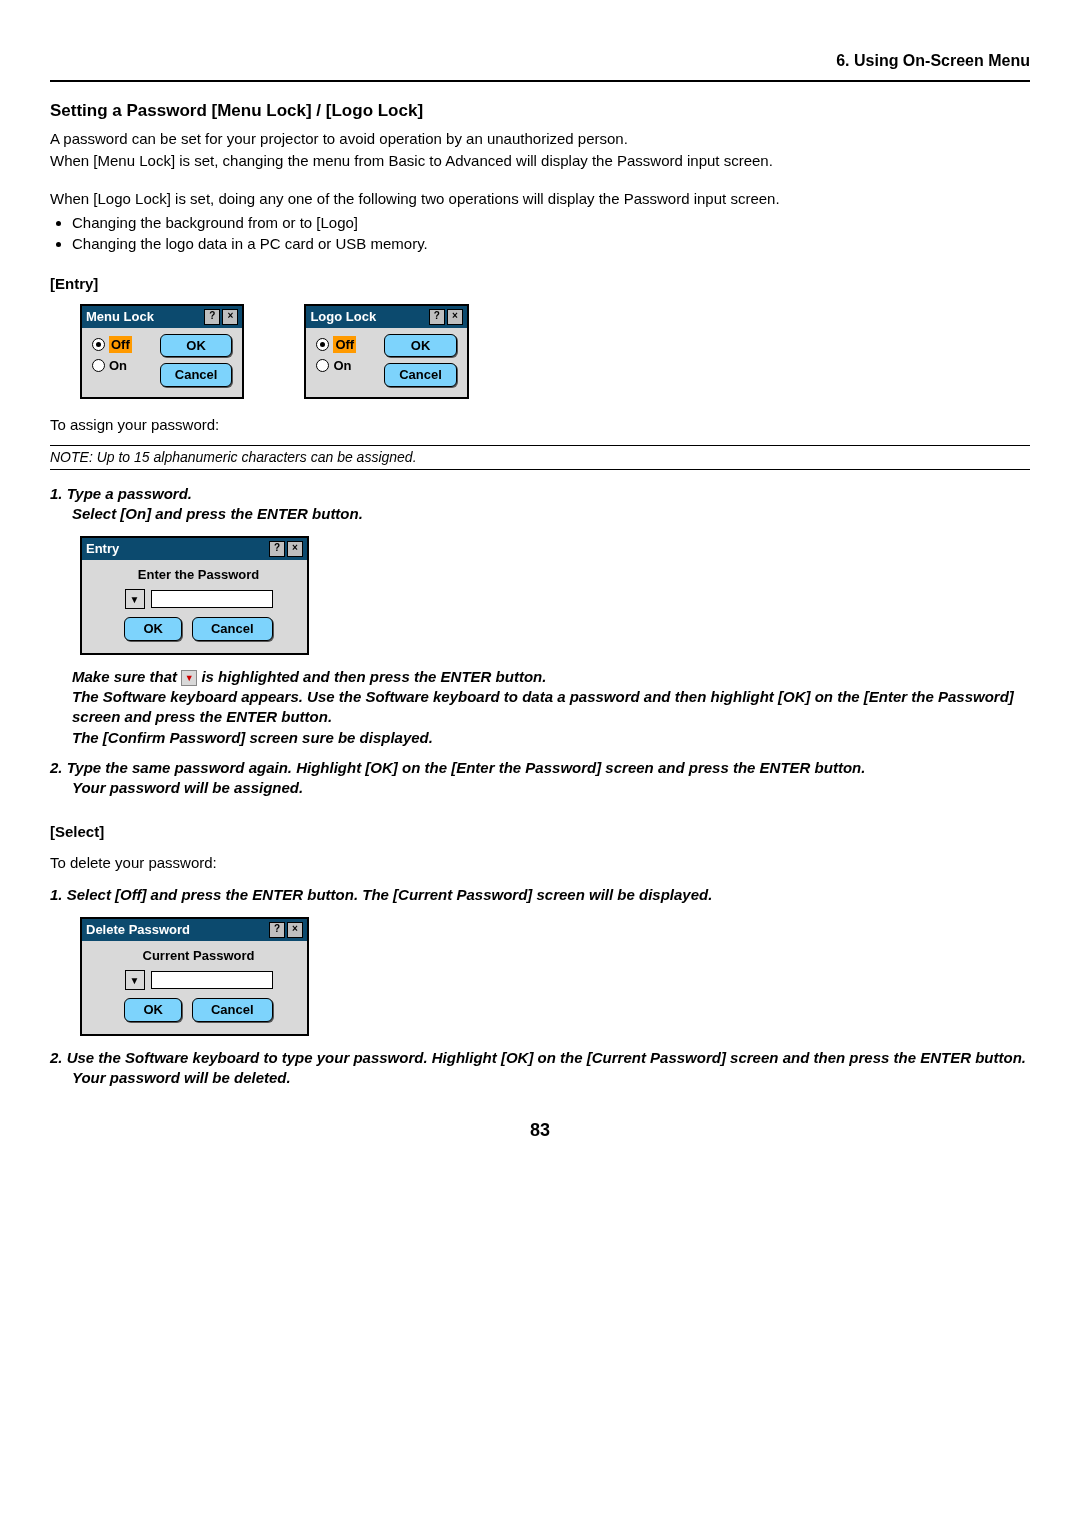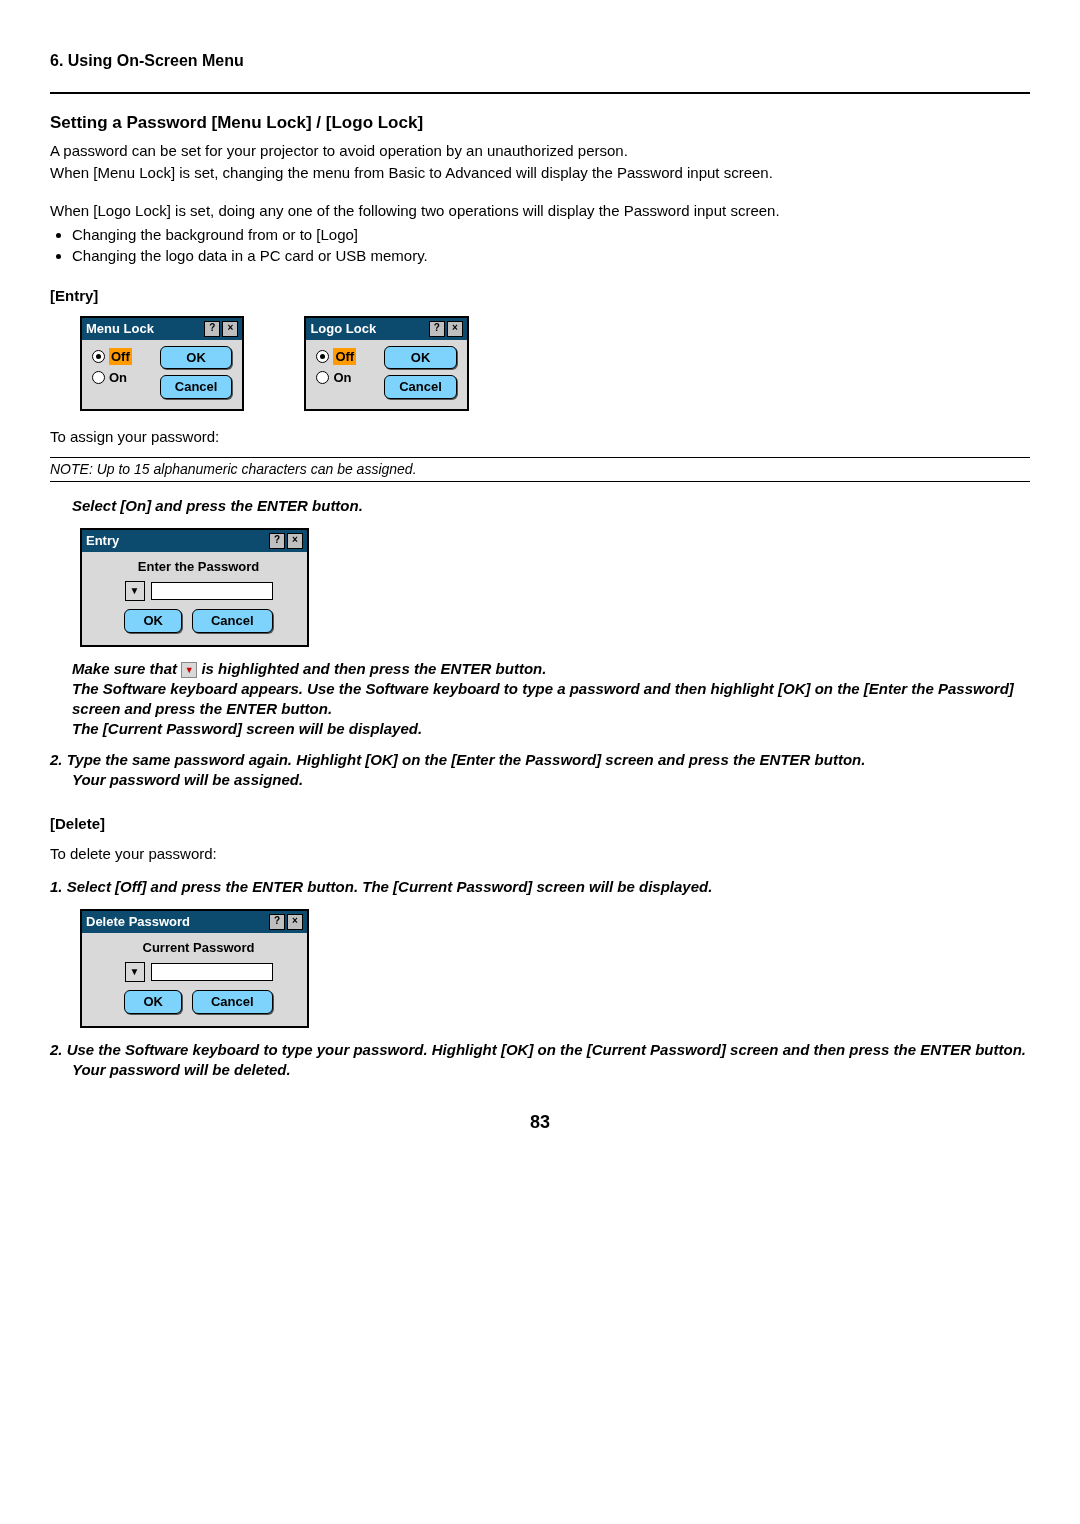--- a/index.html
+++ b/index.html
@@ -7,24 +7,25 @@
     margin: 0;
     padding: 50px 50px 30px 50px;
     font-size: 15px;
     line-height: 1.35;
     color: #000;
     width: 1080px;
     box-sizing: border-box;
     background: #fff;
   }
   .section-header {
+    text-align: right;
     font-weight: bold;
     font-size: 16px;
     border-bottom: 2px solid #000;
-    padding-bottom: 20px;
+    padding-bottom: 8px;
     margin-bottom: 18px;
   }
   .h2 {
     font-weight: bold;
     font-size: 17px;
     margin-bottom: 6px;
   }
   .para { margin: 2px 0; }
   .space { height: 14px; }
   ul.bullets {
@@ -173,20 +174,24 @@
     </div>
   </div>
 </div>
 
 <div class="para">To assign your password:</div>
 
 <div class="note-rule">NOTE: Up to 15 alphanumeric characters can be assigned.</div>
 
 <ol class="steps">
   <li>
+    <div class="bold-ital">
+      <span>1.</span>
+      <span>Type a password.</span>
+    </div>
     <div class="bold-ital step-indent">Select [On] and press the ENTER button.</div>
 
     <div style="margin:12px 0 12px 30px;">
       <div class="dialog dlg2">
         <div class="titlebar">
           <span>Entry</span>
           <span class="tbtns">
             <span class="tbn">?</span>
             <span class="tbn">×</span>
           </span>
@@ -203,34 +208,34 @@
           </div>
         </div>
       </div>
     </div>
 
     <div class="bold-ital step-indent">
       <span>Make sure that </span>
       <span class="inline-icon">▼</span>
       <span> is highlighted and then press the ENTER button.</span>
     </div>
-    <div class="bold-ital step-indent">The Software keyboard appears. Use the Software keyboard to type a password and then highlight [OK] on the [Enter the Password] screen and press the ENTER button.</div>
-    <div class="bold-ital step-indent">The [Current Password] screen will be displayed.</div>
+    <div class="bold-ital step-indent">The Software keyboard appears. Use the Software keyboard to data a password and then highlight [OK] on the [Enter the Password] screen and press the ENTER button.</div>
+    <div class="bold-ital step-indent">The [Confirm Password] screen sure be displayed.</div>
   </li>
 
   <li style="">
     <div class="bold-ital">
       <span>2.</span>
       <span>Type the same password again. Highlight [OK] on the [Enter the Password] screen and press the ENTER button.</span>
     </div>
     <div class="bold-ital step-indent">Your password will be assigned.</div>
   </li>
 </ol>
 
-<div class="subhead" style="margin-top:24px;">[Delete]</div>
+<div class="subhead" style="margin-top:24px;">[Select]</div>
 <div class="para">To delete your password:</div>
 
 <div class="bold-ital" style="margin-top:12px;">
   <span>1.</span>
   <span>Select [Off] and press the ENTER button. The [Current Password] screen will be displayed.</span>
 </div>
 
 <div style="margin:12px 0 12px 30px;">
   <div class="dialog dlg2">
     <div class="titlebar">

